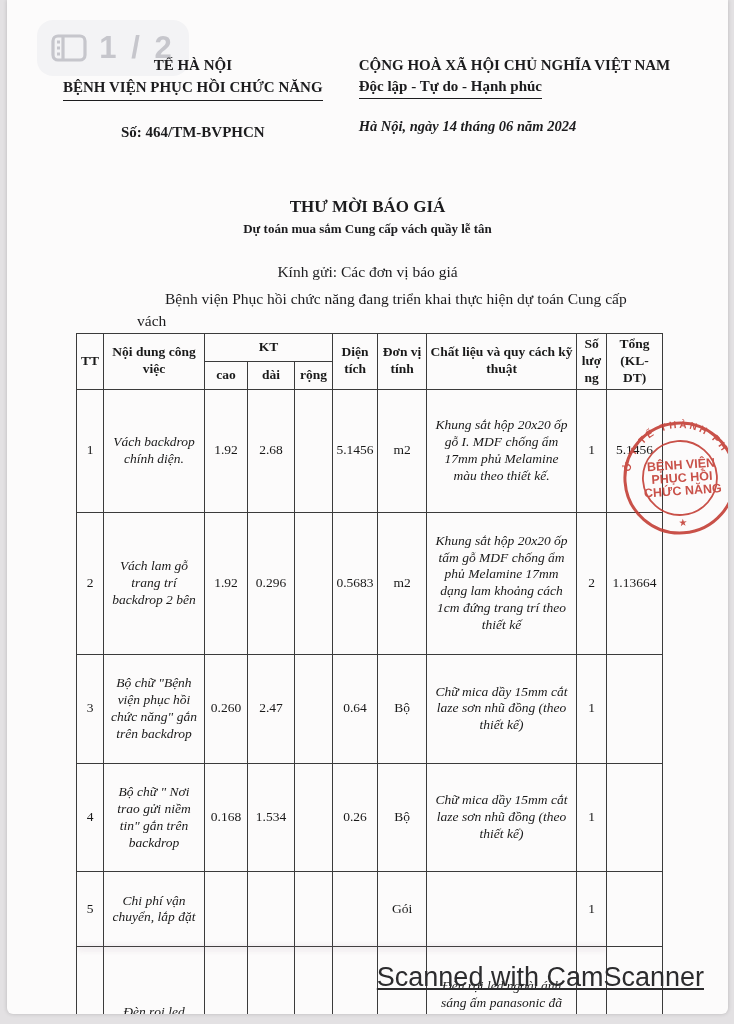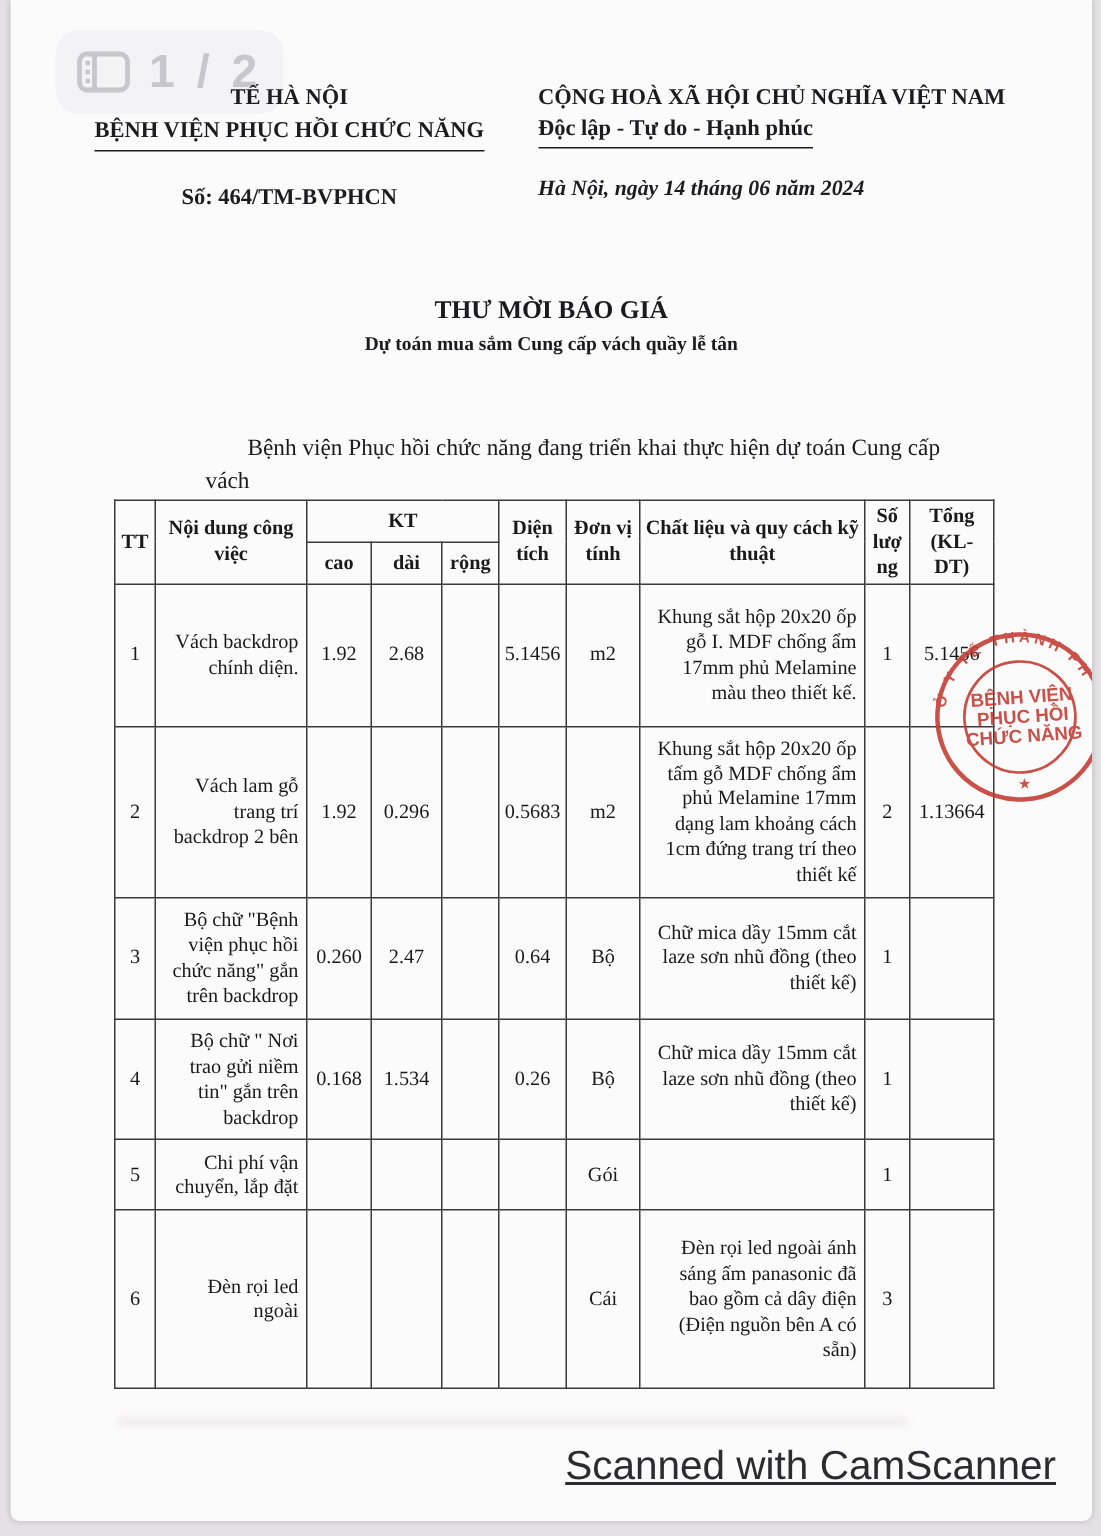--- a/index.html
+++ b/index.html
@@ -39,21 +39,21 @@
   table.quote-table{
     position:absolute;top:333px;left:69px;width:586px;
     border-collapse:collapse;font-size:13.5px;color:#191919;table-layout:fixed;
   }
   .quote-table th,.quote-table td{
     border:1px solid #3b3b3b;padding:2px 3px;vertical-align:middle;
     overflow-wrap:anywhere;line-height:1.25;
   }
   .quote-table th{font-weight:bold;text-align:center;}
   .quote-table td{text-align:center;}
-  .quote-table td.c1,.quote-table td.c7{text-align:right;padding:6px 5px;}
+  .quote-table td.c1,.quote-table td.c7{text-align:center;padding:20px 5px;font-style:italic;}
   .quote-table tbody tr:nth-child(1) td{height:82px;}
   .quote-table tbody tr:nth-child(2) td{height:90px;}
   .quote-table tbody tr:nth-child(3) td{height:68px;}
   .quote-table tbody tr:nth-child(4) td{height:67px;}
   .quote-table tbody tr:nth-child(5) td{height:34px;}
   .quote-table tbody tr:nth-child(6) td{height:106px;}
   
   .stamp{position:absolute;left:612px;top:419px;width:122px;height:120px;opacity:.88;transform:rotate(-4deg);}
   
   .ghost-line{position:absolute;top:944px;left:70px;width:530px;height:8px;background:rgba(150,120,140,.09);filter:blur(2px);border-radius:4px;}
@@ -88,20 +88,21 @@
     </div>
     <div class="h-right">
       <div>CỘNG HOÀ XÃ HỘI CHỦ NGHĨA VIỆT NAM</div>
       <div><span class="underlined">Độc lập - Tự do - Hạnh phúc</span></div>
       <div class="date-line">Hà Nội, ngày 14 tháng 06 năm 2024</div>
     </div>
   </div>
 
   <div class="doc-title">THƯ MỜI BÁO GIÁ</div>
   <div class="doc-subtitle">Dự toán mua sắm Cung cấp vách quầy lễ tân</div>
+  <div class="greeting">Kính gửi: Các đơn vị báo giá</div>
 
   <div class="intro">
     <span class="l1">Bệnh viện Phục hồi chức năng đang triển khai thực hiện dự toán Cung cấp vách</span>
   </div>
 
   <table class="quote-table">
     <colgroup>
       <col style="width:27px">
         <col style="width:101px">
         <col style="width:43px">

